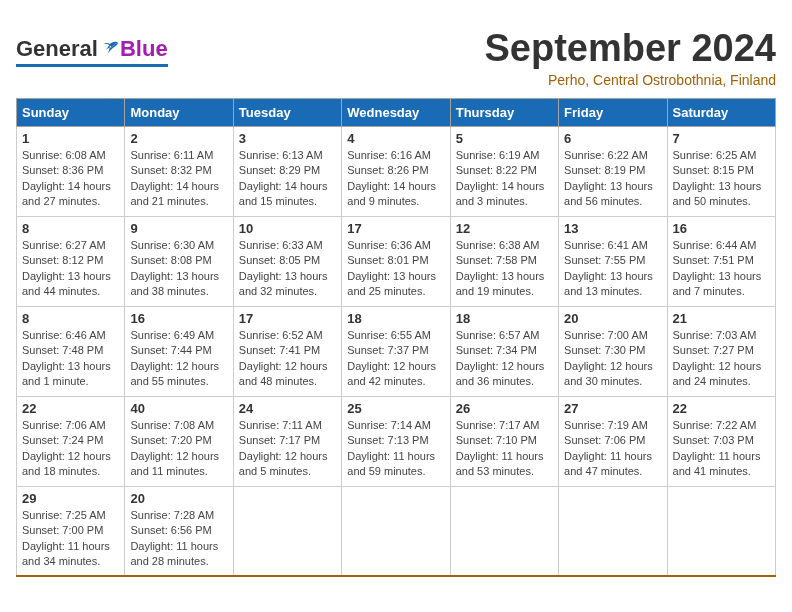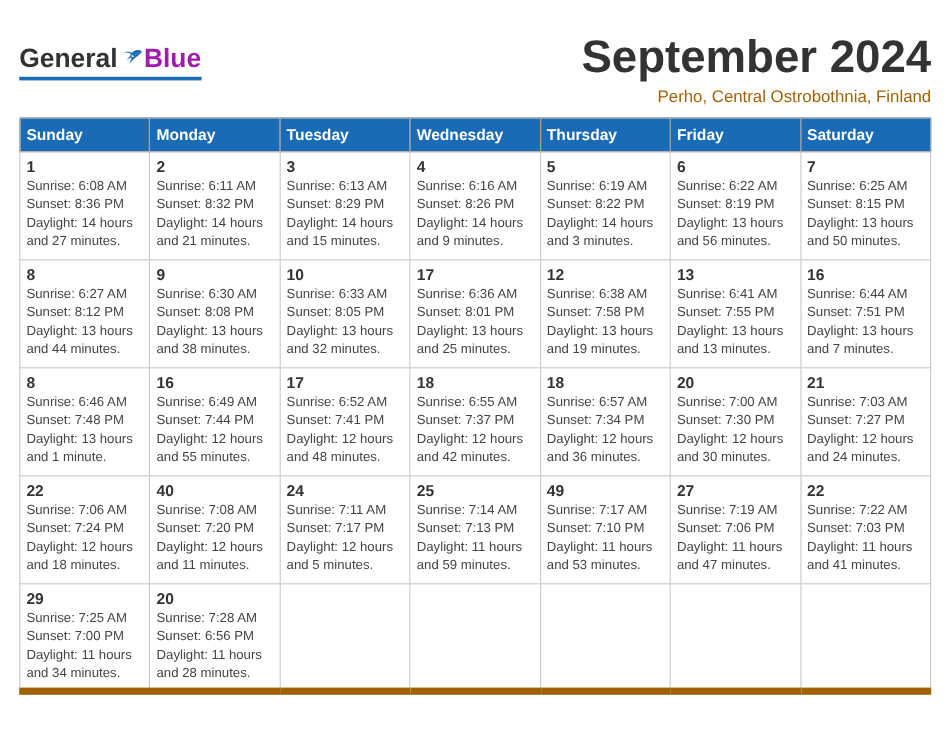--- a/index.html
+++ b/index.html
@@ -70,21 +70,21 @@
     }
     .calendar td {
       vertical-align: top;
       border: 1px solid #ccc;
       padding: 4px 5px;
       width: 108px;
       min-height: 80px;
       background: #fff;
     }
     .calendar tr:last-child td {
-      border-bottom: 6px solid #a16207;
+      border-bottom: 2px solid #a16207;
     }
     .day-number {
       font-size: 13px;
       font-weight: bold;
       color: #333;
       display: block;
       margin-bottom: 2px;
     }
     .day-info {
       font-size: 11px;
@@ -182,21 +182,21 @@
       </tr>
       <tr class="week-row">
         <td><span class="day-number">22</span>
           <span class="day-info">Sunrise: 7:06 AM<br>Sunset: 7:24 PM<br>Daylight: 12 hours and 18 minutes.</span></td>
         <td><span class="day-number">40</span>
           <span class="day-info">Sunrise: 7:08 AM<br>Sunset: 7:20 PM<br>Daylight: 12 hours and 11 minutes.</span></td>
         <td><span class="day-number">24</span>
           <span class="day-info">Sunrise: 7:11 AM<br>Sunset: 7:17 PM<br>Daylight: 12 hours and 5 minutes.</span></td>
         <td><span class="day-number">25</span>
           <span class="day-info">Sunrise: 7:14 AM<br>Sunset: 7:13 PM<br>Daylight: 11 hours and 59 minutes.</span></td>
-        <td><span class="day-number">49</span>
+        <td><span class="day-number">26</span>
           <span class="day-info">Sunrise: 7:17 AM<br>Sunset: 7:10 PM<br>Daylight: 11 hours and 53 minutes.</span></td>
         <td><span class="day-number">27</span>
           <span class="day-info">Sunrise: 7:19 AM<br>Sunset: 7:06 PM<br>Daylight: 11 hours and 47 minutes.</span></td>
         <td><span class="day-number">22</span>
           <span class="day-info">Sunrise: 7:22 AM<br>Sunset: 7:03 PM<br>Daylight: 11 hours and 41 minutes.</span></td>
       </tr>
       <tr class="week-row">
         <td><span class="day-number">29</span>
           <span class="day-info">Sunrise: 7:25 AM<br>Sunset: 7:00 PM<br>Daylight: 11 hours and 34 minutes.</span></td>
         <td><span class="day-number">20</span>

